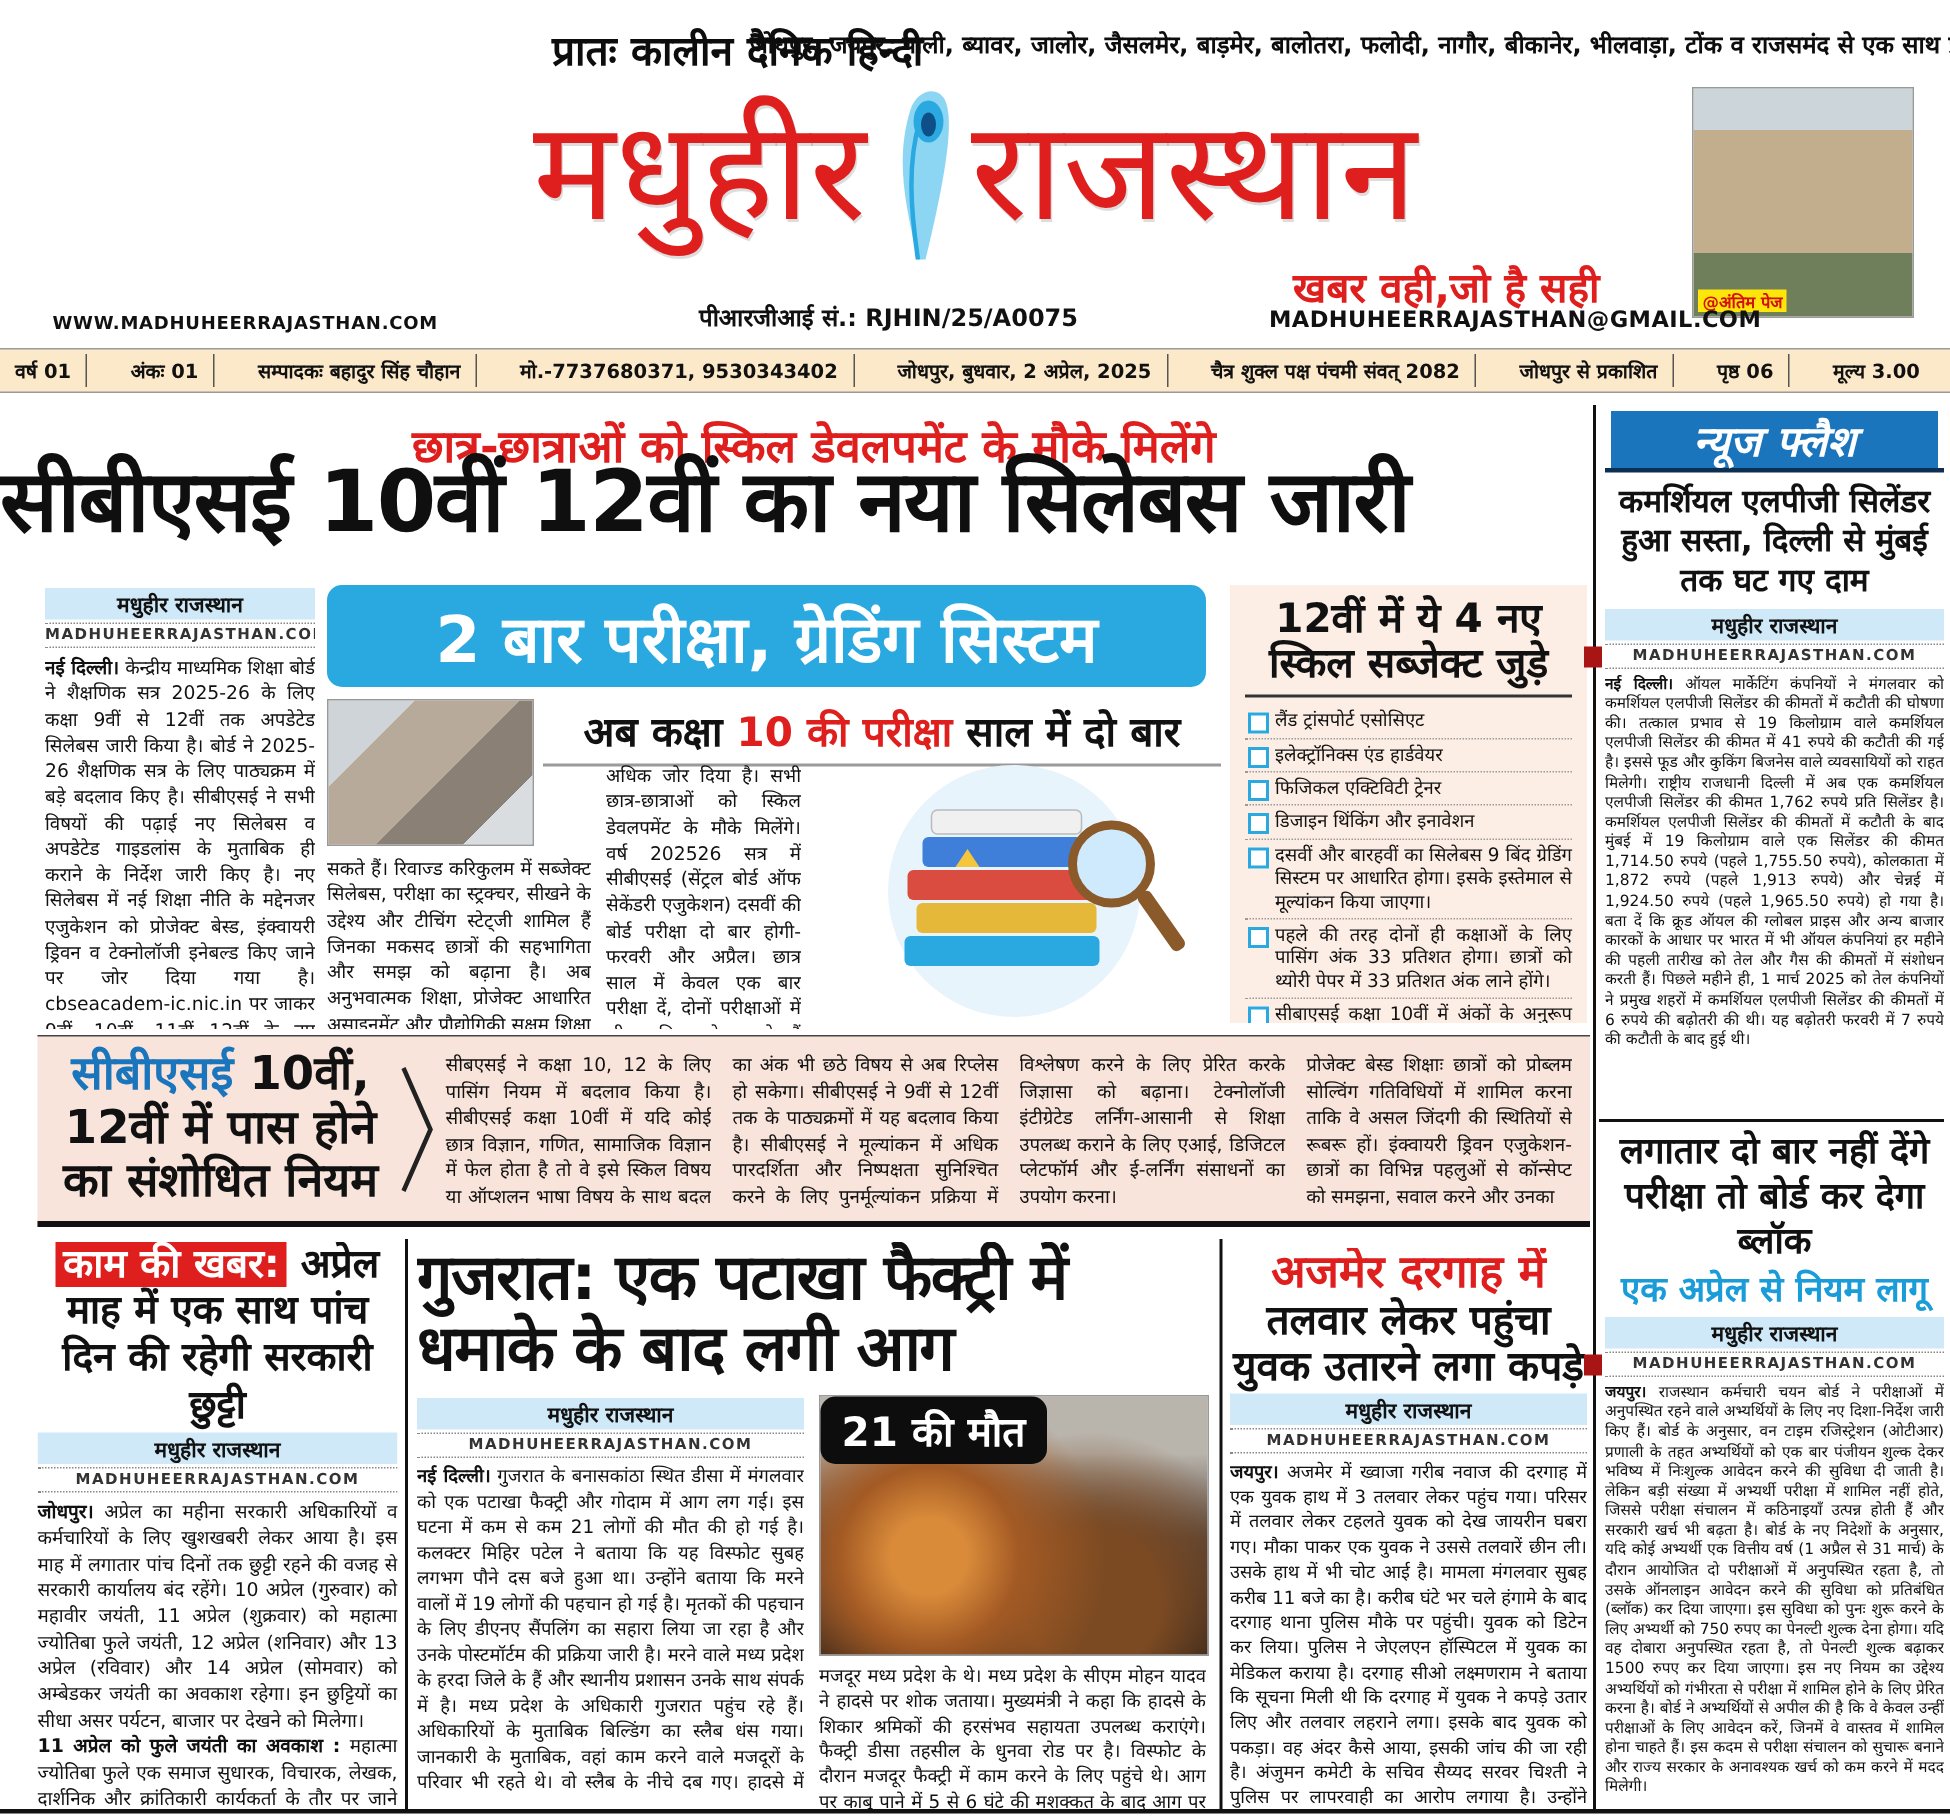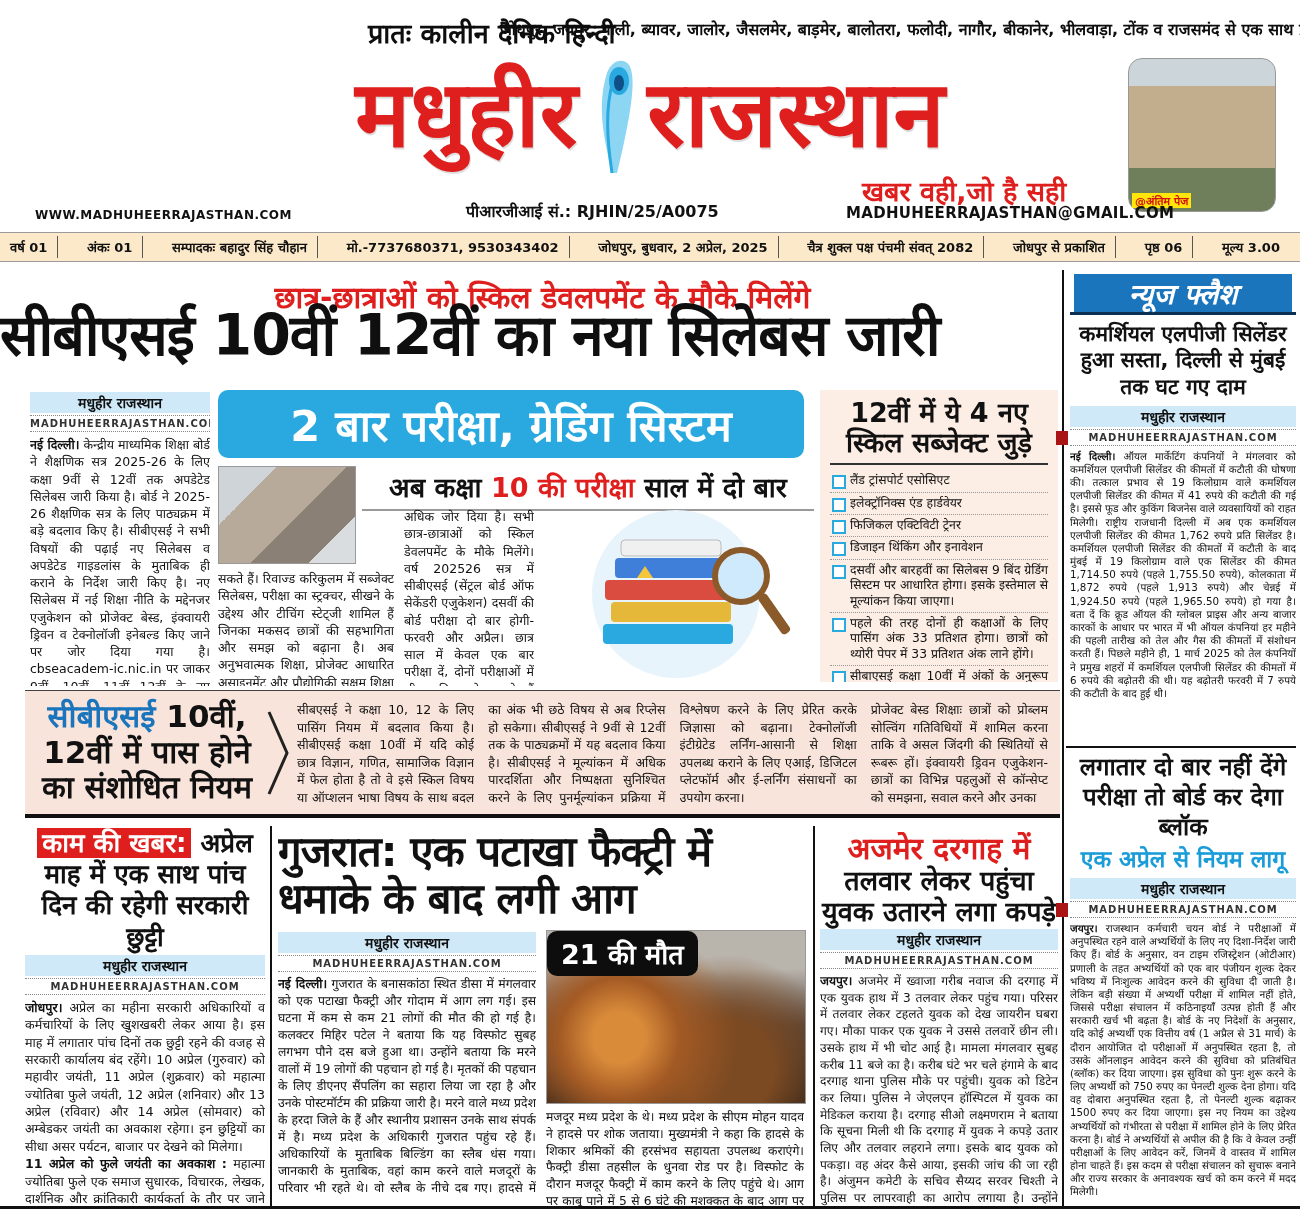--- a/index.html
+++ b/index.html
@@ -6,35 +6,35 @@
   .page{
     position:relative;width:1300px;height:1212px;background:#ffffff;
     font-family:"DejaVu Sans",sans-serif;color:#111;overflow:hidden;margin:0 auto;
   }
   .abs{position:absolute;}
   .ov{overflow:hidden;}
   
   .pretitle{font-size:27px;font-weight:bold;color:#0d0d0d;white-space:nowrap;}
   .cities{font-size:16px;font-weight:bold;color:#0d0d0d;white-space:nowrap;}
   .masthead-title{display:flex;align-items:center;justify-content:center;gap:6px;
-    font-size:92px;font-weight:bold;color:#df1f1d;white-space:nowrap;line-height:1;
+    font-size:92px;font-weight:normal;color:#df1f1d;white-space:nowrap;line-height:1;
     text-shadow:1px 2px 0 #00000022;}
   .tagline{font-size:27px;font-weight:bold;color:#df1f1d;white-space:nowrap;}
   .small-bold{font-size:12px;font-weight:bold;letter-spacing:.5px;}
   .prgi{font-size:16px;font-weight:bold;}
   .email{font-size:15px;font-weight:bold;letter-spacing:.3px;}
   .photo{background:#888;border:1px solid #999;}
   .photo-cap{position:absolute;left:3px;bottom:3px;background:#ffe60a;color:#d40f0f;
     font-size:11px;font-weight:bold;padding:0 3px;}
   .ph-meeting{background:
     radial-gradient(circle at 22% 55%,#c8686a 0 9%,transparent 10%),
     radial-gradient(circle at 18% 75%,#e0e0e0 0 10%,transparent 11%),
     linear-gradient(180deg,#8d8276 0 30%,#6e655c 30% 70%,#4c453f 70%);}
   .ph-building{background:
-    linear-gradient(180deg,#ccd6da 0 18%,#c2ae8d 18% 72%,#6f7f5b 72%); border-radius: 14px;}
+    linear-gradient(180deg,#ccd6da 0 18%,#c2ae8d 18% 72%,#6f7f5b 72%);}
   .infobar{display:flex;align-items:center;justify-content:space-between;
     background:#fce9c9;border-top:1px solid #9a9a9a;border-bottom:1px solid #9a9a9a;
     font-size:13px;font-weight:bold;padding:0 10px;}
   .infobar span{white-space:nowrap;}
   .infobar .it{border-right:1px solid #555;padding:2px 10px 2px 0;}
   .infobar .it:last-child{border-right:none;}
   
   .byline{width:100%;text-align:center;margin:2px 0 4px 0;position:relative;}
   .byline-name{background:#cfe9f8;font-size:14px;font-weight:bold;padding:1px 0;}
   .byline-site{position:relative;font-size:10px;letter-spacing:1px;color:#333;font-weight:bold;

